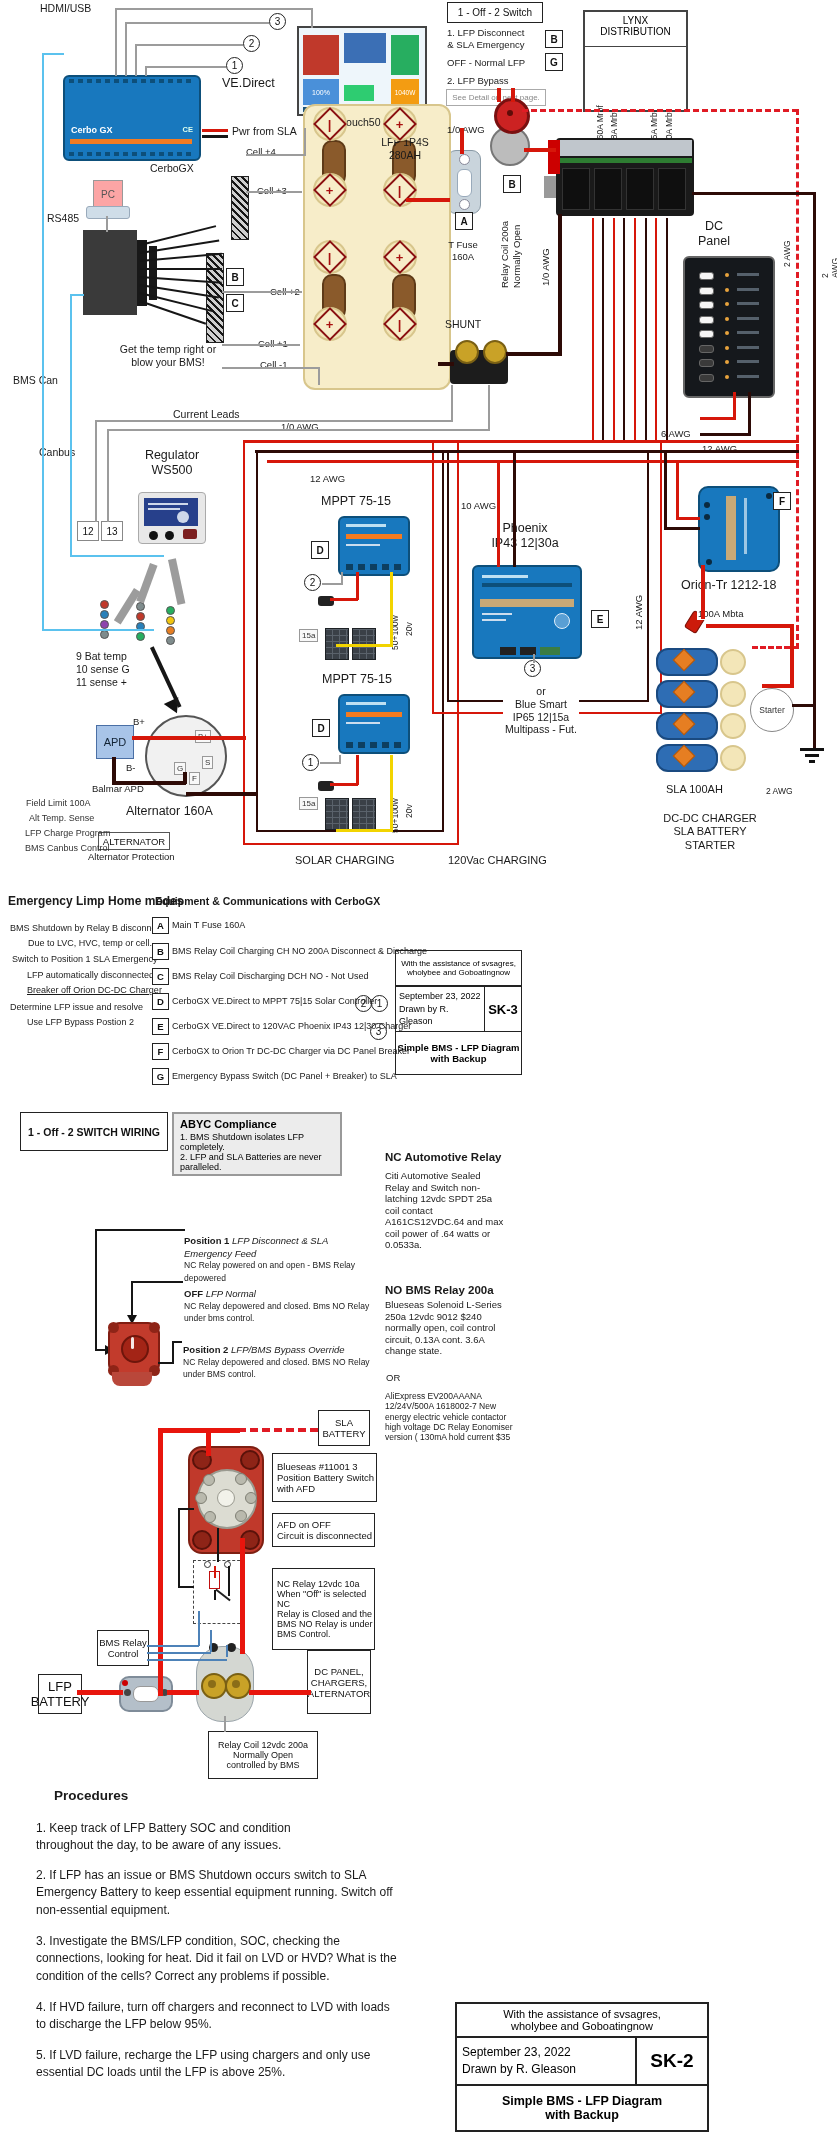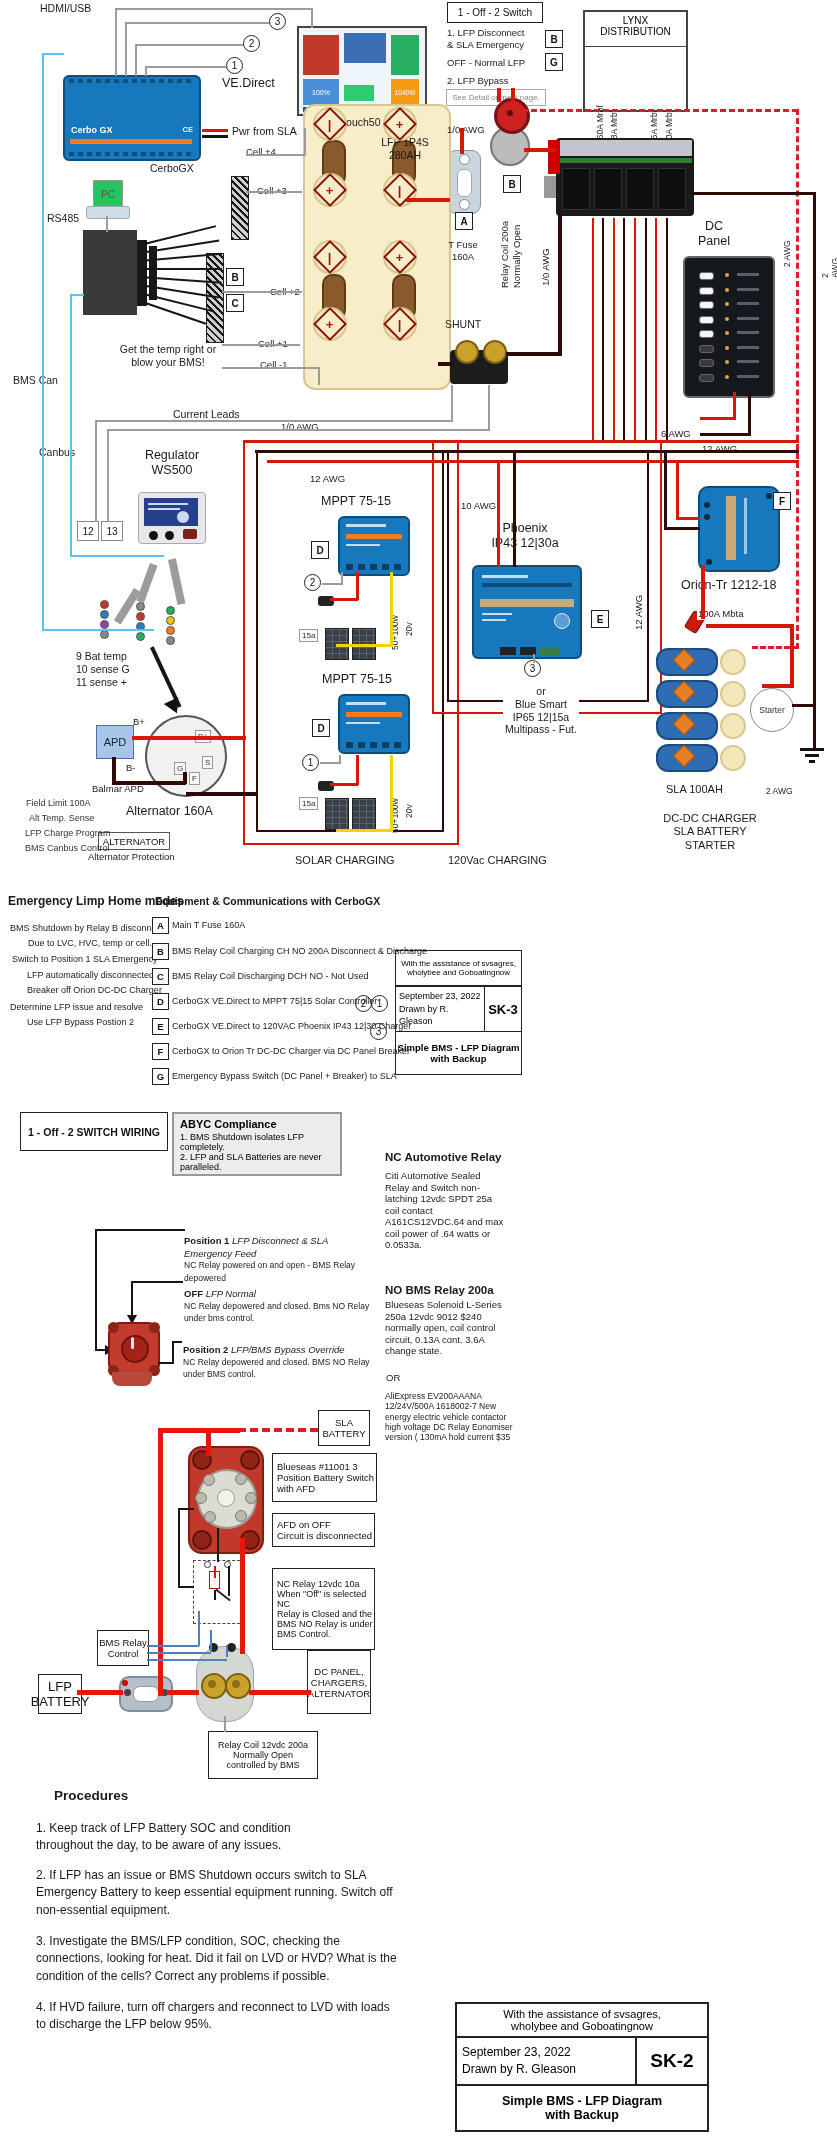--- a/index.html
+++ b/index.html
@@ -125,21 +125,21 @@
   <div class="pill" style="left:322px;top:140px;width:20px;height:42px"></div>
   <div class="pill" style="left:392px;top:140px;width:20px;height:42px"></div>
   <div class="pill" style="left:322px;top:274px;width:20px;height:42px"></div>
   <div class="pill" style="left:392px;top:274px;width:20px;height:42px"></div>
   <div id="lfp-terms"></div>
 
   <div style="position:absolute;left:450px;top:350px;width:58px;height:34px;background:#1c1c1c;border-radius:4px"></div>
   <div style="position:absolute;left:455px;top:340px;width:20px;height:20px;border-radius:50%;background:#c9a227;border:2px solid #7a6014"></div>
   <div style="position:absolute;left:483px;top:340px;width:20px;height:20px;border-radius:50%;background:#c9a227;border:2px solid #7a6014"></div>
 
-  <div style="position:absolute;left:93px;top:180px;width:28px;height:26px;background:#22c55e;border:1.5px solid #999;display:flex;align-items:center;justify-content:center;font-size:10px;color:#555">PC</div>
+  <div style="position:absolute;left:93px;top:180px;width:28px;height:26px;background:#fca5a5;border:1.5px solid #999;display:flex;align-items:center;justify-content:center;font-size:10px;color:#555">PC</div>
   <div style="position:absolute;left:86px;top:206px;width:42px;height:11px;background:#cfdde8;border:1px solid #9ab;border-radius:3px"></div>
   <div style="position:absolute;left:83px;top:230px;width:54px;height:85px;background:#3a3a3a"></div>
   <div style="position:absolute;left:137px;top:240px;width:10px;height:66px;background:#181818"></div>
   <div style="position:absolute;left:149px;top:246px;width:8px;height:54px;background:#181818"></div>
   <div class="hatch" style="left:231px;top:176px;width:16px;height:62px"></div>
   <div class="hatch" style="left:206px;top:253px;width:16px;height:88px"></div>
 
   <div style="position:absolute;left:138px;top:492px;width:66px;height:50px;background:#e8e8e8;border:1.5px solid #aaa;border-radius:4px">
     <div style="position:absolute;left:5px;top:5px;width:54px;height:28px;background:#27408b"></div>
     <div style="position:absolute;left:9px;top:10px;width:40px;height:2px;background:#cfd8ea"></div>
@@ -354,20 +354,22 @@
   <p class="fl" style="left:36px;top:1820px;width:585px;font-size:12px;line-height:1.45;margin:0">1. Keep track of LFP Battery SOC and condition
 throughout the day, to be aware of any issues.</p>
   <p class="fl" style="left:36px;top:1867px;width:585px;font-size:12px;line-height:1.45;margin:0">2. If LFP has an issue or BMS Shutdown occurs switch to SLA
 Emergency Battery to keep essential equipment running. Switch off
 non-essential equipment.</p>
   <p class="fl" style="left:36px;top:1933px;width:585px;font-size:12px;line-height:1.45;margin:0">3. Investigate the BMS/LFP condition, SOC, checking the
 connections, looking for heat. Did it fail on LVD or HVD? What is the
 condition of the cells?  Correct any problems if possible.</p>
   <p class="fl" style="left:36px;top:1999px;width:585px;font-size:12px;line-height:1.45;margin:0">4. If HVD failure, turn off chargers and reconnect to LVD with loads
 to discharge the LFP below 95%.</p>
+  <p class="fl" style="left:36px;top:2047px;width:585px;font-size:12px;line-height:1.45;margin:0">5. If LVD failure, recharge the LFP using chargers and only use
+essential DC loads until the LFP is above  25%.</p>
 
   <div class="sk" style="left:455px;top:2002px;width:250px;height:126px">
     <div class="skrow" style="height:32px;font-size:11px">With the assistance of svsagres,
 wholybee and Goboatingnow</div>
     <div style="display:flex;height:46px;border-bottom:2px solid #222">
       <div style="flex:1;border-right:2px solid #222;display:flex;flex-direction:column;justify-content:center;padding-left:5px;font-size:12px;line-height:1.45">
         <span>September 23, 2022</span>
         <span>Drawn by R. Gleason</span>
       </div>
       <div style="width:70px;display:flex;align-items:center;justify-content:center;font:bold 19px 'Liberation Sans',sans-serif">SK-2</div>
@@ -378,21 +380,21 @@
     </div>
   </div>
 
 <span class="fl" style="left: 40px; top: 2px;">HDMI/USB</span>
     <span class="fl big" style="left: 222px; top: 76px;">VE.Direct</span>
     <span class="fl" style="left: 328px; top: 116px;">GXtouch50</span>
     <span class="fl" style="left: 150px; top: 162px;">CerboGX</span>
     <span class="fl" style="left: 232px; top: 125px;">Pwr from SLA</span>
     <span class="fl c" style="left: 372px; top: 136px; width: 66px;">LFP 1P4S
 280AH</span>
-    <span class="fl sm" style="left: 447px; top: 27px;">1. LFP Disconnect
+    <span class="fl sm" style="left: 447px; top: 27px; text-align: right;">1. LFP Disconnect
 &amp; SLA Emergency</span>
     <span class="fl sm" style="left: 447px; top: 57px;">OFF - Normal LFP</span>
     <span class="fl sm" style="left: 447px; top: 75px;">2. LFP Bypass</span>
     <span class="fl sm" style="left: 447px; top: 124px;">1/0 AWG</span>
     <span class="fl sm" style="left: 246px; top: 146px;">Cell +4</span>
     <span class="fl sm" style="left: 257px; top: 185px;">Cell +3</span>
     <span class="fl sm" style="left: 270px; top: 286px;">Cell +2</span>
     <span class="fl sm" style="left: 258px; top: 338px;">Cell +1</span>
     <span class="fl sm" style="left: 260px; top: 359px;">Cell -1</span>
     <span class="fl" style="left: 47px; top: 212px;">RS485</span>
@@ -450,21 +452,21 @@
     <span class="fl sm rot" style="left: 540px; top: 286px;">1/0 AWG</span>
     <span class="fl xs rot" style="left: 390px; top: 650px;">50+100w</span>
     <span class="fl xs rot" style="left: 404px; top: 636px;">20v</span>
     <span class="fl xs rot" style="left: 390px; top: 833px;">50+100w</span>
     <span class="fl xs rot" style="left: 404px; top: 818px;">20v</span>
     <span class="fl b xl" style="left: 8px; top: 894px;">Emergency Limp Home modes</span>
     <span class="fl lg" style="left: 10px; top: 923px;">BMS Shutdown by Relay B disconnect</span>
     <span class="fl lg" style="left: 28px; top: 938px;">Due to LVC, HVC, temp or cell.</span>
     <span class="fl lg" style="left: 12px; top: 954px;">Switch to Position 1 SLA Emergency</span>
     <span class="fl lg" style="left: 27px; top: 970px;">LFP automatically disconnected</span>
-    <span class="fl lg" style="left: 27px; top: 985px;">Breaker off Orion DC-DC Charger</span>
+    <span class="fl lg" style="left: 27px; top: 985px; text-decoration: underline;">Breaker off Orion DC-DC Charger</span>
     <span class="fl lg" style="left: 10px; top: 1002px;">Determine LFP issue and resolve</span>
     <span class="fl lg" style="left: 27px; top: 1017px;">Use LFP Bypass Postion 2</span>
     <span class="fl b" style="left: 155px; top: 895px;">Equipment &amp; Communications with CerboGX</span>
     <span class="fl b md2" style="left: 385px; top: 1150px;">NC Automotive Relay</span>
     <span class="fl sm" style="left: 385px; top: 1170px; width: 122px;">Citi Automotive Sealed Relay and Switch non-latching  12vdc SPDT 25a coil contact  A161CS12VDC.64 and max coil power of .64 watts or 0.0533a.</span>
     <span class="fl b md2" style="left: 385px; top: 1283px;">NO BMS Relay 200a</span>
     <span class="fl sm" style="left: 385px; top: 1299px; width: 120px;">Blueseas Solenoid L-Series 250a 12vdc 9012 $240 normally open, coil control circuit, 0.13A cont. 3.6A change state.</span>
     <span class="fl sm" style="left: 386px; top: 1372px;">OR</span>
     <span class="fl xs" style="left: 385px; top: 1391px; width: 132px;">AliExpress EV200AAANA 12/24V/500A 1618002-7 New energy electric vehicle contactor high voltage DC Relay Eonomiser version ( 130mA hold current $35</span>
     <div class="lbox" style="left: 455px; top: 212px;">A</div>

